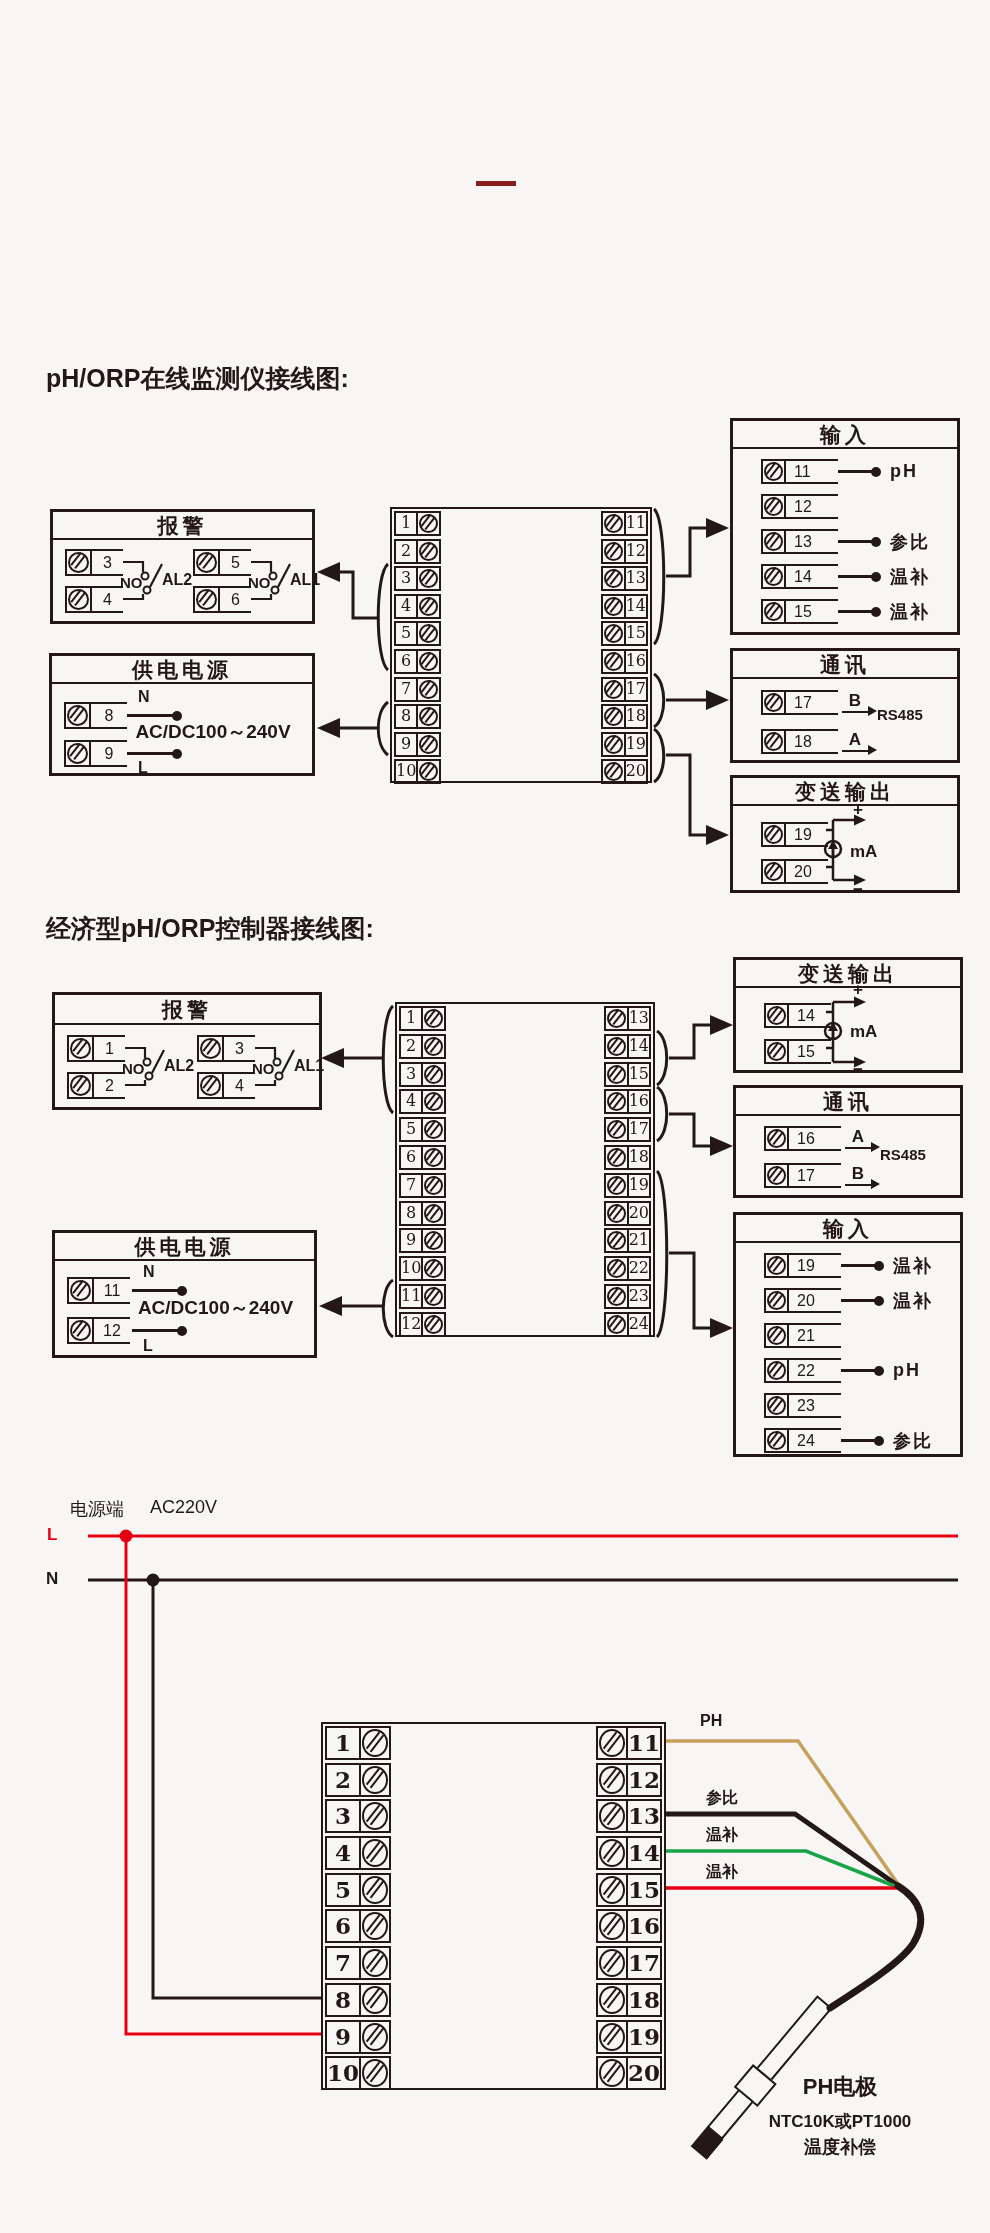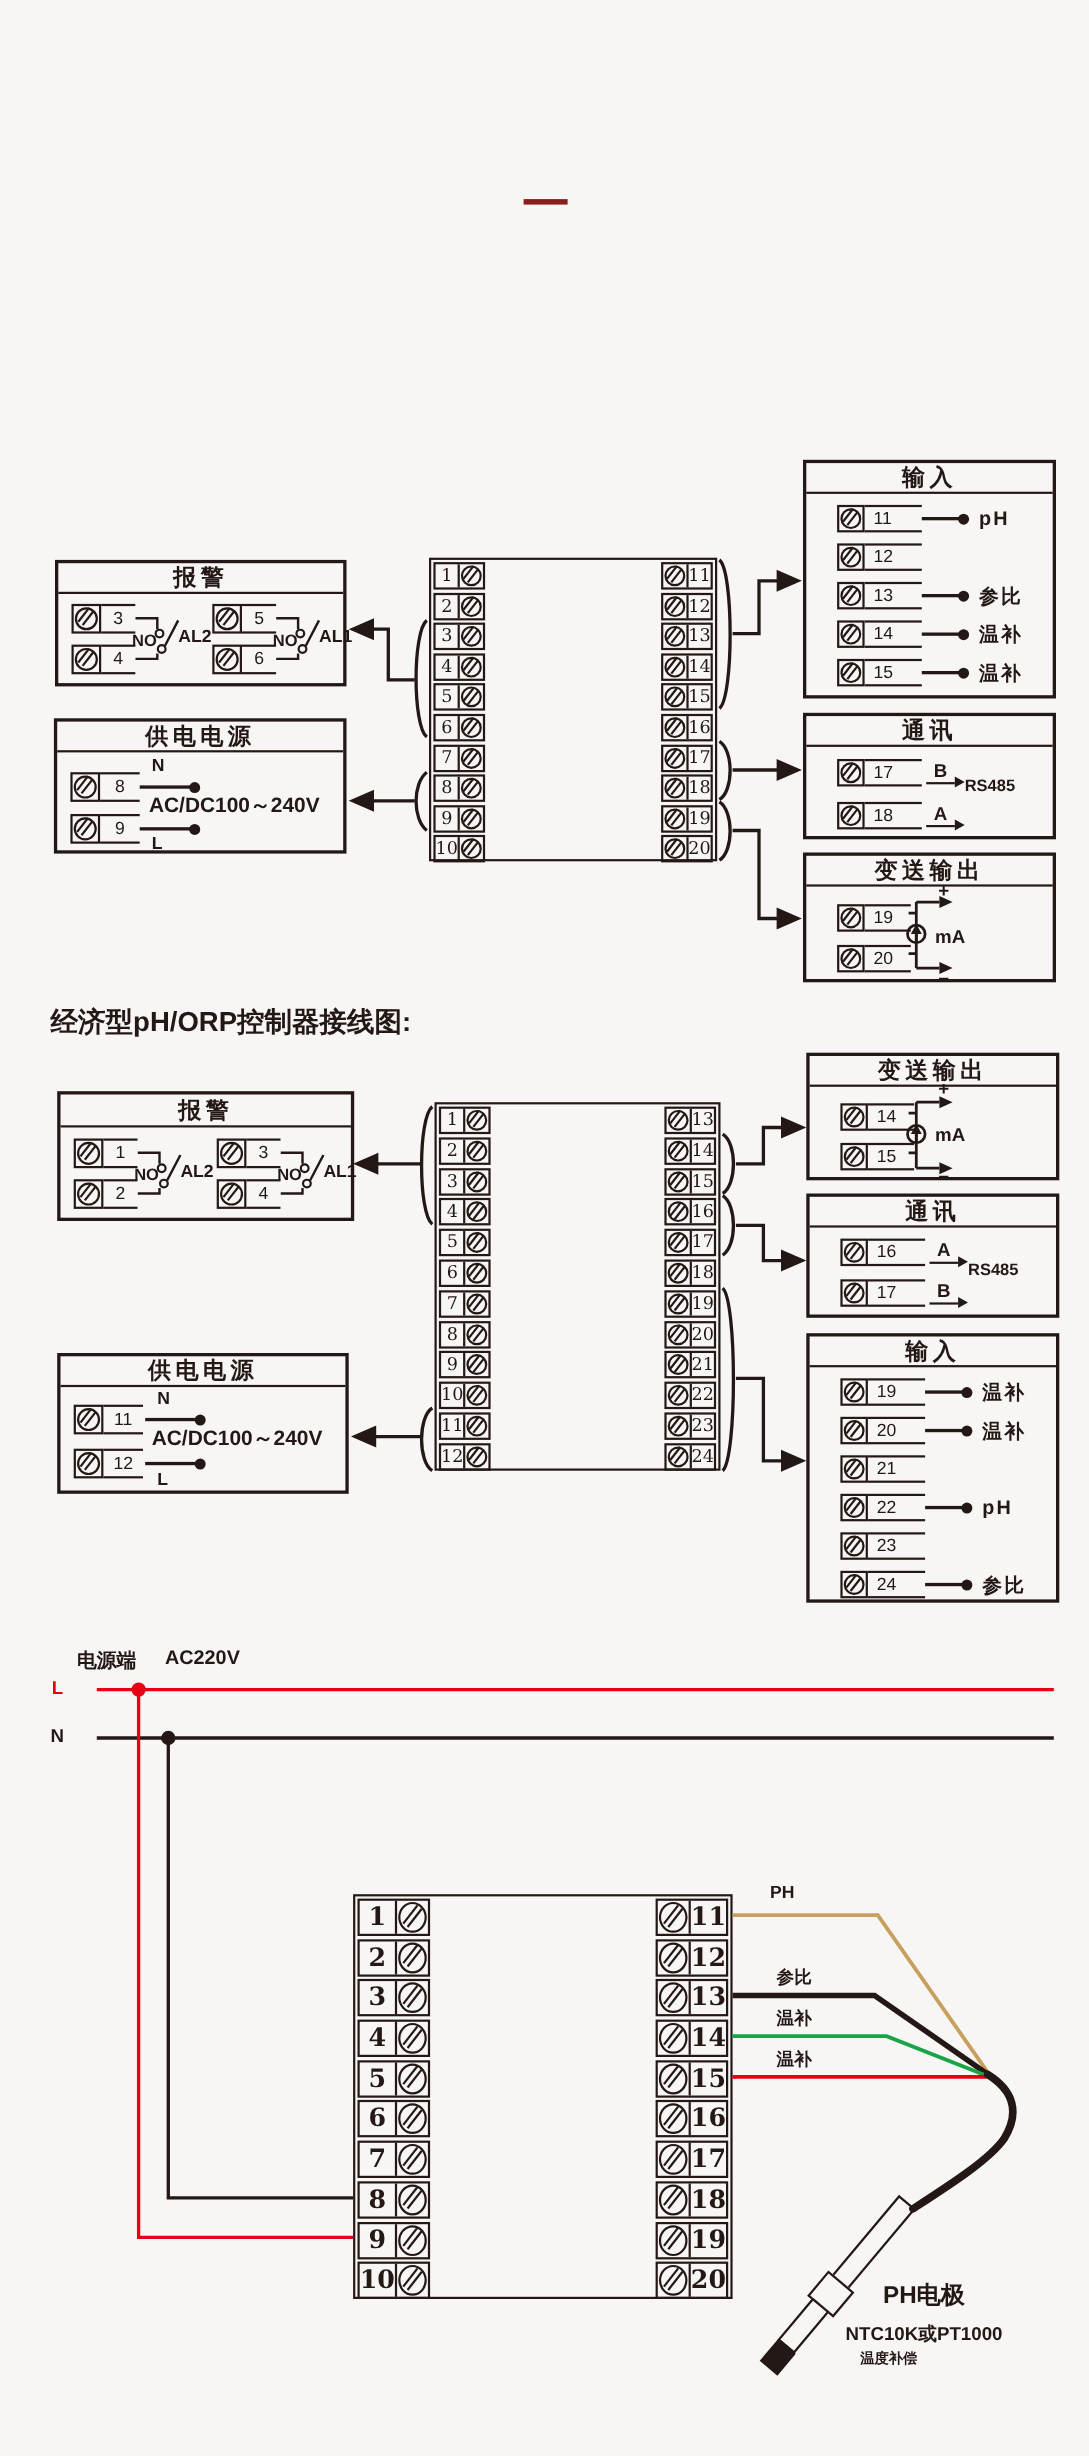--- a/index.html
+++ b/index.html
@@ -78,38 +78,39 @@
   .punit{position:absolute;display:flex;height:27px}
   .pcell{height:27px;width:36px;border-top:2px solid var(--ink);border-bottom:2px solid var(--ink);
     display:flex;align-items:center;justify-content:center;font-size:16px}
   .plead{position:absolute;height:3px;background:var(--ink)}
   .plead::after{content:"";position:absolute;right:-3px;top:-3.5px;width:10px;height:10px;
     border-radius:50%;background:var(--ink)}
   .pn{position:absolute;font-size:16px;font-weight:bold}
   .volt{position:absolute;left:66px;right:4px;text-align:center;font-size:19px;font-weight:bold}
 
   
-  .s3txt{position:absolute;font-size:18px;font-weight:bold}
+  .s3txt{position:absolute;font-size:18px;font-weight:normal}
   .lntag{position:absolute;font-size:17px;font-weight:bold}
   .wlabel{position:absolute;font-size:16px;font-weight:bold}
   .etext{position:absolute;text-align:center;font-weight:bold}
   .electrode{position:absolute;left:807px;top:2001px;width:32px;display:flex;flex-direction:column;
     align-items:center;transform:rotate(40deg);transform-origin:16px 3px;z-index:3}
   .esh1{width:20px;height:96px;border:2.5px solid var(--ink);background:var(--bg)}
   .ecollar{width:31px;height:30px;border:2.5px solid var(--ink);background:var(--bg);margin-top:-2px}
   .esh2{width:20px;height:50px;border:2.5px solid var(--ink);background:var(--bg);margin-top:-2px}
   .etip{width:21px;height:26px;background:var(--ink);margin-top:-1px}
 </style>
 </head>
 <body>
 
 <div class="page">
 
   <div class="title-dash"></div>
 
+  <div class="heading" style="left:46px;top:362px">pH/ORP在线监测仪接线图:</div>
   <div class="heading" style="left:46px;top:912px">经济型pH/ORP控制器接线图:</div>
 
   <div class="dbox" style="left:50px;top:509px;width:265px;height:115px">
     <div class="dbox-title">报警</div>
     <div class="pair" style="left:12px;top:37px">
       <div class="aunit" style="top:0">
           <span class="ascrew screw"></span>
           <span class="acell">3</span>
         </div>
       <div class="aunit" style="top:37px">
@@ -656,21 +657,21 @@
 
   <div class="electrode">
     <div class="esh1"></div>
     <div class="ecollar"></div>
     <div class="esh2"></div>
     <div class="etip"></div>
   </div>
 
   <div class="etext" style="left:755px;top:2072px;width:170px;font-size:22px">PH电极</div>
   <div class="etext" style="left:730px;top:2110px;width:220px;font-size:17px">NTC10K或PT1000</div>
-  <div class="etext" style="left:698px;top:2135px;width:220px;font-size:13px">温度补偿</div>
+  <div class="etext" style="left:730px;top:2135px;width:220px;font-size:18px">温度补偿</div>
 
   <svg class="wires" width="990" height="2233" viewBox="0 0 990 2233">
     <g stroke="#231815" stroke-width="3" fill="none">
       <path d="M388 564 C 375 574 375 660 388 670"></path>
       <path d="M377 618 H353 V572 H339"></path>
       <path d="M388 702 C 375 712 375 745 388 755"></path>
       <path d="M377 728 H339"></path>
       <path d="M654 509 C 667 519 667 634 654 644"></path>
       <path d="M666 576 H690 V528 H708"></path>
       <path d="M654 674 C 667 682 667 719 654 727"></path>

